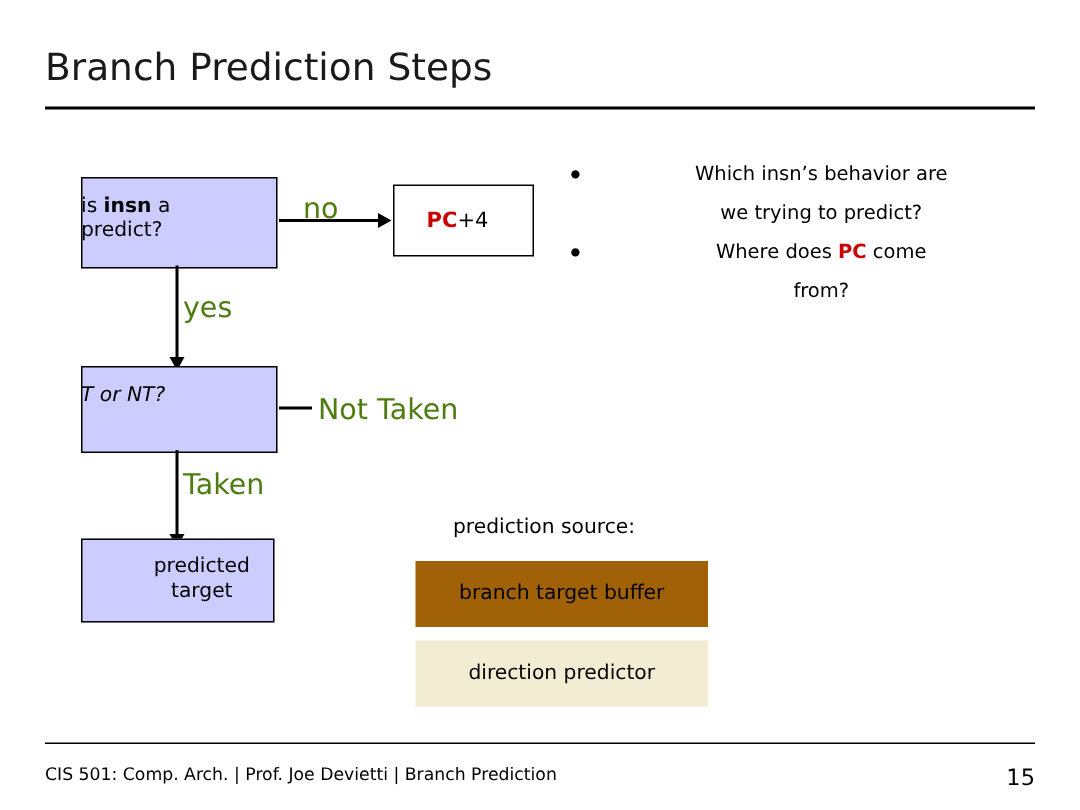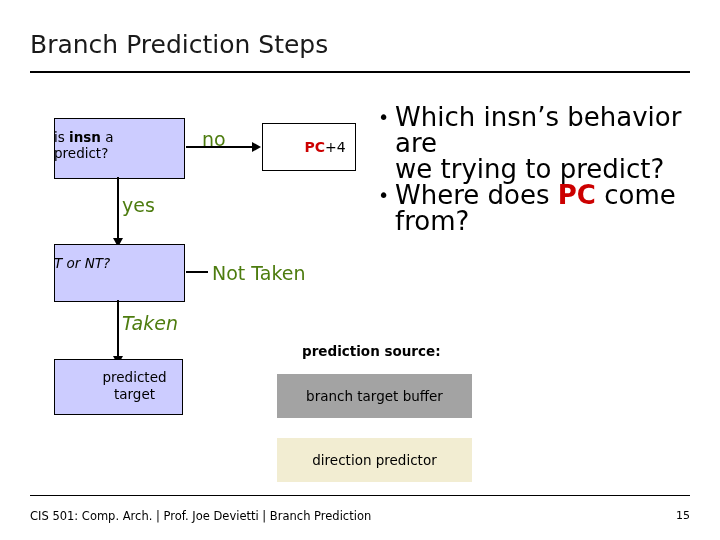--- a/index.html
+++ b/index.html
@@ -106,23 +106,24 @@
     border-right: 5px solid transparent;
     border-top: 9px solid #000000;
   }
 
   
   .bullets {
     position: absolute;
     left: 378px;
     top: 104px;
     width: 322px;
-    font-size: 26px;
+    font-size: 13px;
     line-height: 26px;
     color: #000000;
+    text-align: center;
   }
   .bullet-row {
     display: block;
     position: relative;
     padding-left: 17px;
     margin-bottom: 0px;
   }
   .bullet-row::before {
     content: "\2022";
     position: absolute;
@@ -138,25 +139,24 @@
   
   .srcbox {
     position: absolute;
     box-sizing: border-box;
     text-align: center;
     font-size: 13.5px;
     line-height: 17px;
     color: #000000;
   }
   .srcbox.purple {
-    background: #a3a3a3;
+    background: #a16207;
   }
   .srcbox.cream {
     background: #f2edd2;
-    margin-top: 11px;
   }
   .srcbox span {
     display: block;
     position: relative;
     top: 50%;
     transform: translateY(-50%);
   }
   .srclabel {
     position: absolute;
     font-size: 13.5px;
@@ -178,21 +178,21 @@
     left: 30px;
     top: 509px;
     font-size: 11.5px;
     color: #000000;
     white-space: nowrap;
   }
   .footer-page {
     position: absolute;
     right: 30px;
     top: 509px;
-    font-size: 11px;
+    font-size: 15px;
     color: #000000;
   }
 </style>
 </head>
 <body>
 
 <div class="slide">
 
   <div class="title">Branch Prediction Steps</div>
   <div class="title-rule"></div>
@@ -201,54 +201,54 @@
   <div class="diamond-label" style="left:54px; top:129px; width:129px;">
     <span>is </span><b>insn</b><span> a</span><br>
     <span>predict?</span>
   </div>
 
   <div class="flowlabel" style="left:202px; top:128px;">no</div>
   <div class="hline" style="left:186px; top:146px; width:68px;"></div>
   <div class="arrowhead-right" style="left:252px; top:142px;"></div>
 
   <div class="box" style="left:262px; top:123px; width:94px; height:48px;"></div>
-  <div class="box-label pcplus" style="left:278px; top:139px; width:94px;"><span class="pc">PC</span><span>+4</span></div>
+  <div class="box-label pcplus" style="left:258px; top:139px; width:94px;"><span class="pc">PC</span><span>+4</span></div>
 
   <div class="flowlabel" style="left:122px; top:194px;">yes</div>
   <div class="vline" style="left:117px; top:177px; height:63px;"></div>
   <div class="arrowhead-down" style="left:113px; top:238px;"></div>
 
   <div class="diamond" style="left:54px; top:244px; width:129px; height:56px;"></div>
   <div class="diamond-label" style="left:54px; top:255px; width:129px;font-style:italic;">T or NT?</div>
 
   <div class="hline" style="left:186px; top:271px; width:22px;"></div>
   <div class="flowlabel" style="left:212px; top:262px;">Not Taken</div>
 
-  <div class="flowlabel" style="left:122px; top:312px;font-style:italic;">Taken</div>
+  <div class="flowlabel" style="left:122px; top:312px;">Taken</div>
   <div class="vline" style="left:117px; top:300px; height:58px;"></div>
   <div class="arrowhead-down" style="left:113px; top:356px;"></div>
 
   <div class="box blue" style="left:54px; top:359px; width:129px; height:56px;"></div>
   <div class="box-label" style="left:70px; top:369px; width:129px;">
     <span>predicted</span><br>
     <span>target</span>
   </div>
 
   <div class="bullets">
     <div class="bullet-row">
       <span>Which insn’s behavior are</span><br>
       <span>we trying to predict?</span>
     </div>
     <div class="bullet-row">
       <span>Where does </span><span class="pc">PC</span><span> come</span><br>
       <span>from?</span>
     </div>
   </div>
 
-  <div class="srclabel" style="left:302px; top:343px;font-weight:bold;">prediction source:</div>
+  <div class="srclabel" style="left:302px; top:343px;">prediction source:</div>
 
   <div class="srcbox purple" style="left:277px; top:374px; width:195px; height:44px;">
     <span>branch target buffer</span>
   </div>
 
   <div class="srcbox cream" style="left:277px; top:427px; width:195px; height:44px;">
     <span>direction predictor</span>
   </div>
 
   <div class="footer-rule"></div>

